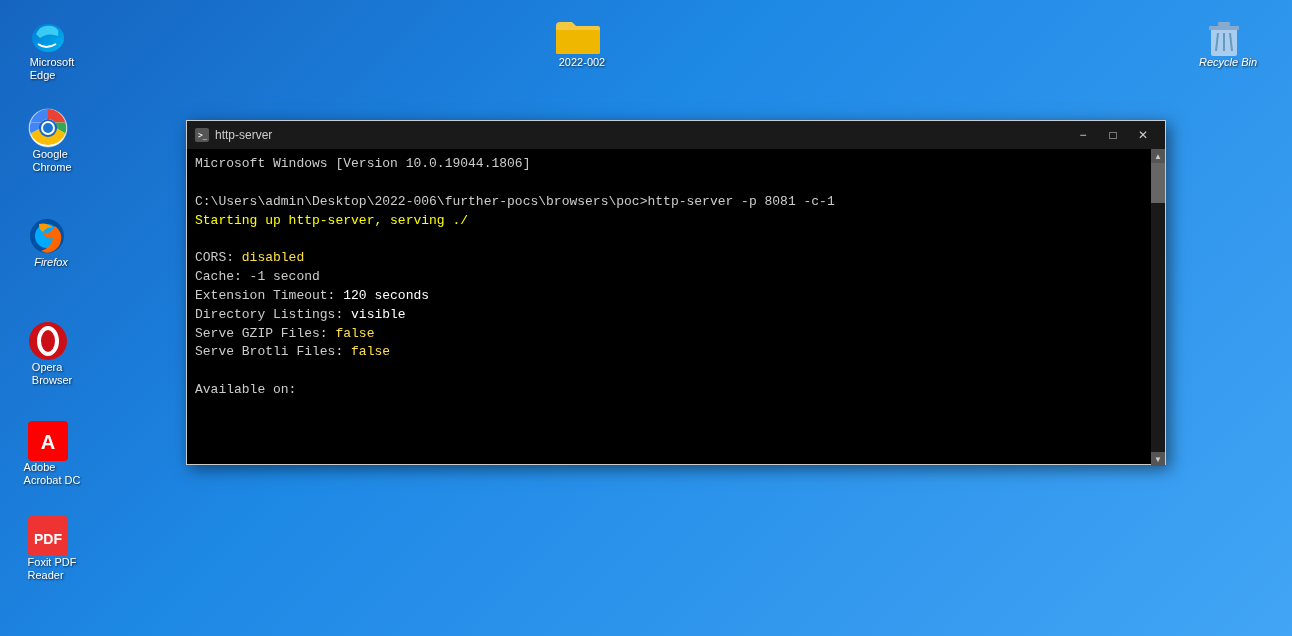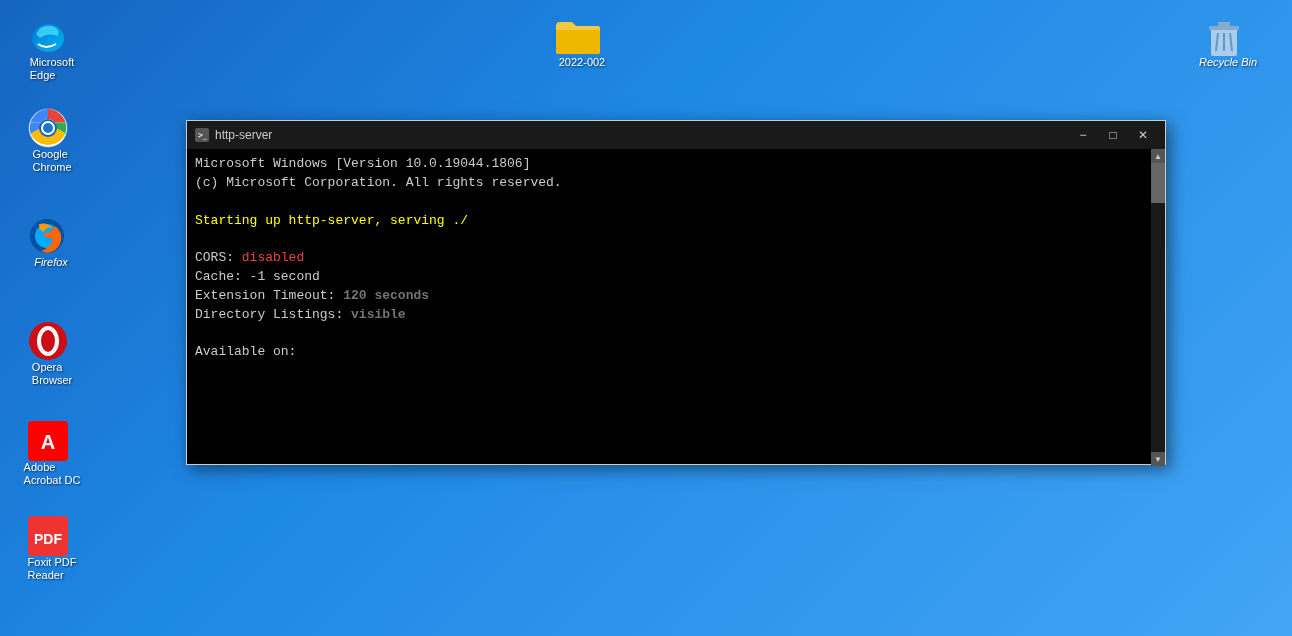--- a/index.html
+++ b/index.html
@@ -98,22 +98,22 @@
       font-family: 'Courier New', Consolas, monospace;
       font-size: 13px;
       padding: 6px 8px;
       overflow: hidden;
       line-height: 1.45;
     }
 
     
     .t-white { color: #cccccc; }
     .t-yellow { color: #ffff00; }
-    .t-cyan { color: #737373; font-weight: bold; }
-    .t-red { color: #ef4444; }
+    .t-cyan { color: #ffffff; }
+    .t-red { color: #fde047; }
 
     
     .cmd-scrollbar {
       position: absolute;
       right: 0;
       top: 28px;
       width: 14px;
       height: 317px;
       background: #2a2a2a;
       display: flex;
@@ -256,28 +256,30 @@
     </div>
     <div class="cmd-titlebar-controls">
       <button class="cmd-control-btn">−</button>
       <button class="cmd-control-btn">□</button>
       <button class="cmd-control-btn close">✕</button>
     </div>
   </div>
 
   <div class="cmd-content" style="padding-right:35px;">
     <div><span class="t-white">Microsoft Windows [Version 10.0.19044.1806]</span></div>
-    <div><span class="t-white">(c) Microsoft Corporation. All rights reserved.</span></div>
     <div>&nbsp;</div>
+    <div><span class="t-white">C:\Users\admin\Desktop\2022-006\further-pocs\browsers\poc&gt;http-server -p 8081 -c-1</span></div>
     <div><span class="t-yellow">Starting up http-server, serving ./</span></div>
     <div>&nbsp;</div>
     <div><span class="t-white">CORS: </span><span class="t-red">disabled</span></div>
     <div><span class="t-white">Cache: -1 second</span></div>
     <div><span class="t-white">Extension Timeout: </span><span class="t-cyan">120 seconds</span></div>
     <div><span class="t-white">Directory Listings: </span><span class="t-cyan">visible</span></div>
+    <div><span class="t-white">Serve GZIP Files: </span><span class="t-red">false</span></div>
+    <div><span class="t-white">Serve Brotli Files: </span><span class="t-red">false</span></div>
     <div>&nbsp;</div>
     <div><span class="t-white">Available on:</span></div>
 
   </div>
 
   <div class="cmd-scrollbar">
     <div class="scrollbar-arrow">▲</div>
     <div class="scrollbar-track">
       <div class="scrollbar-thumb"></div>
     </div>

